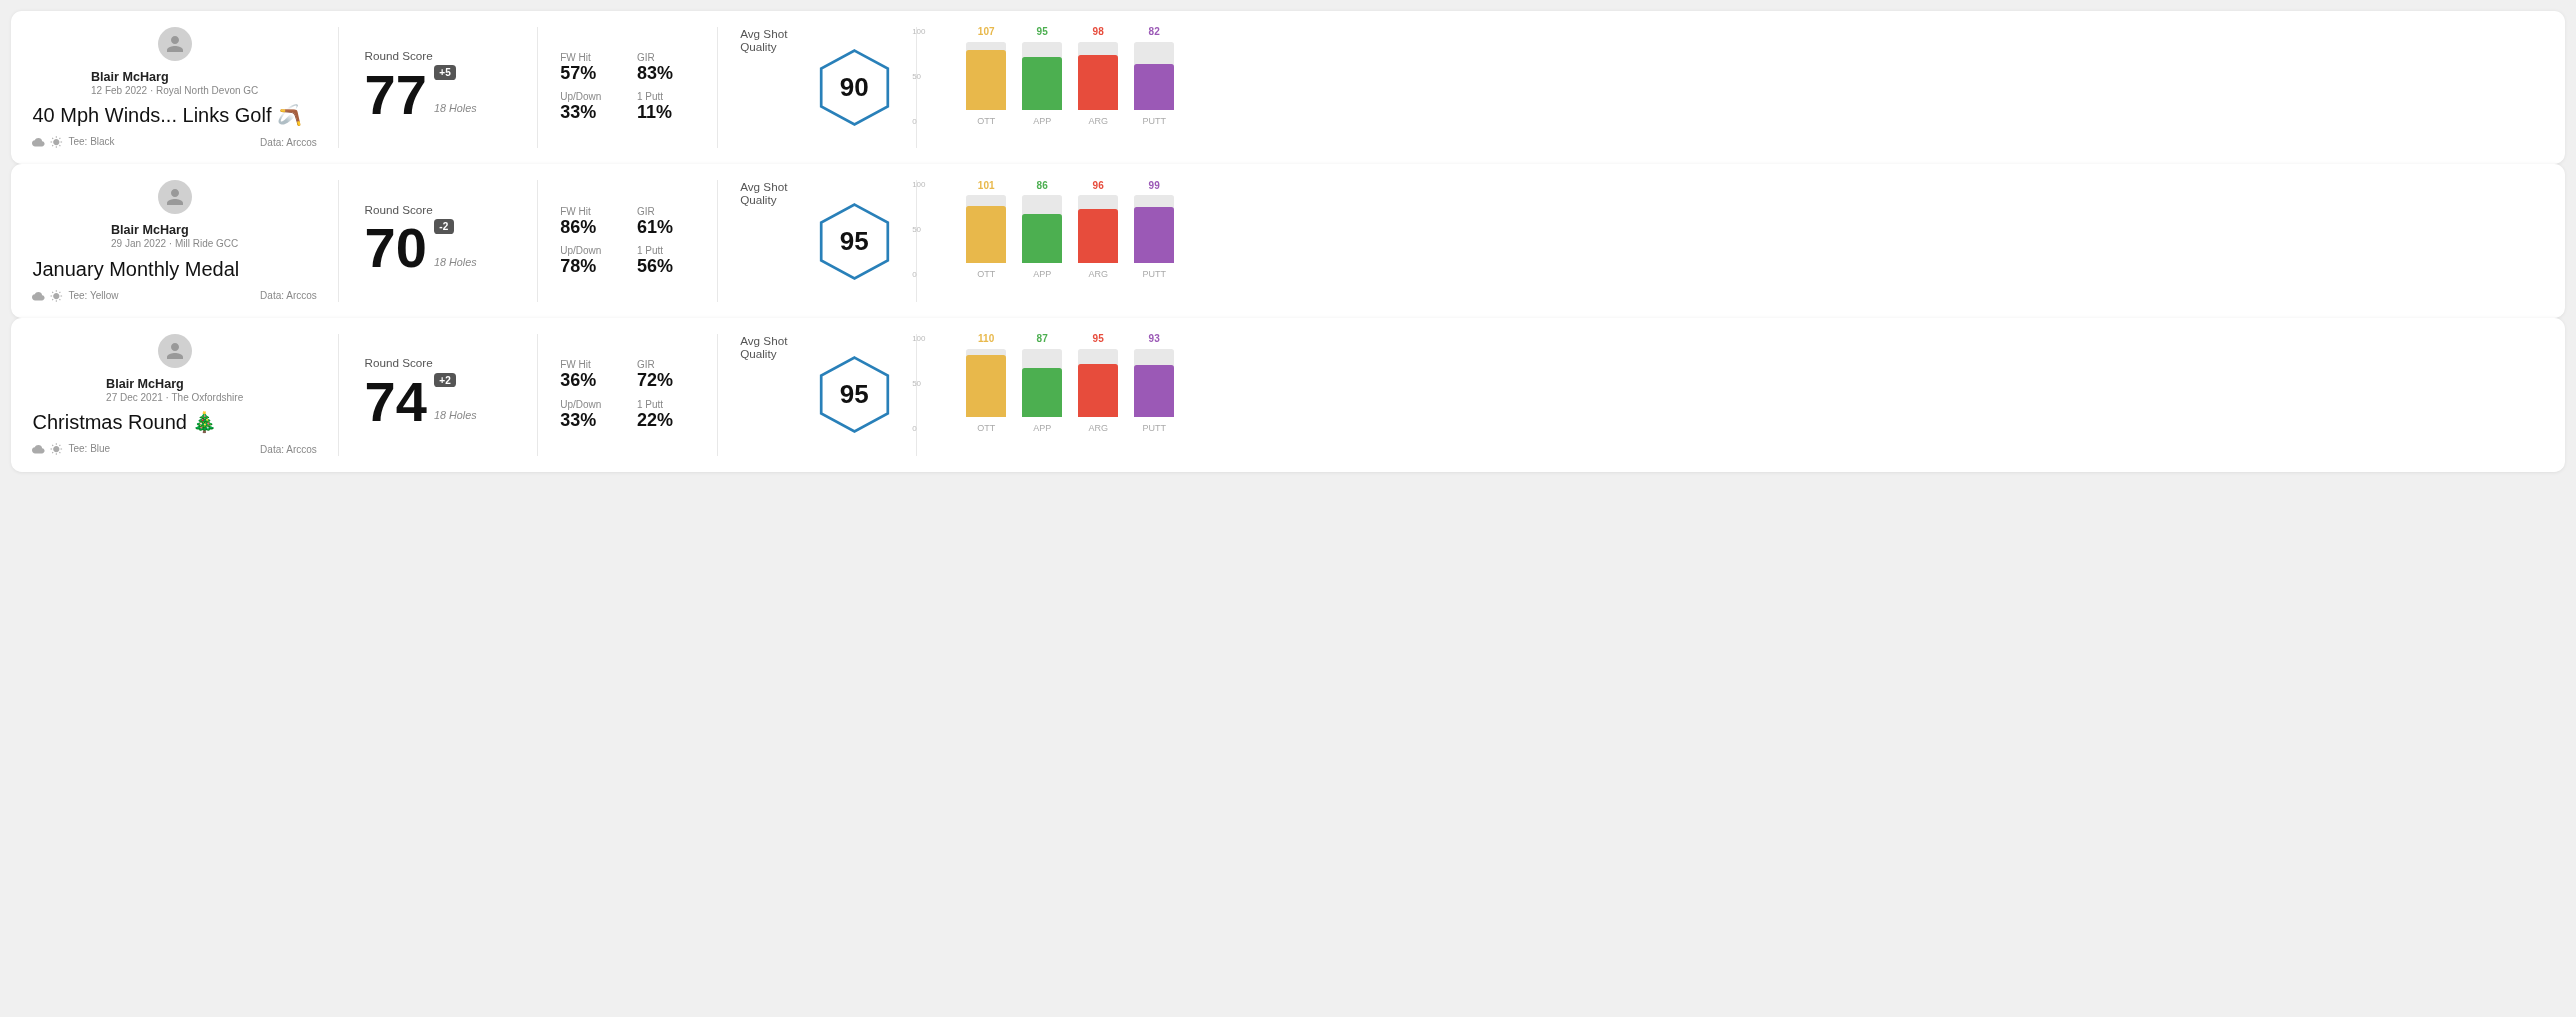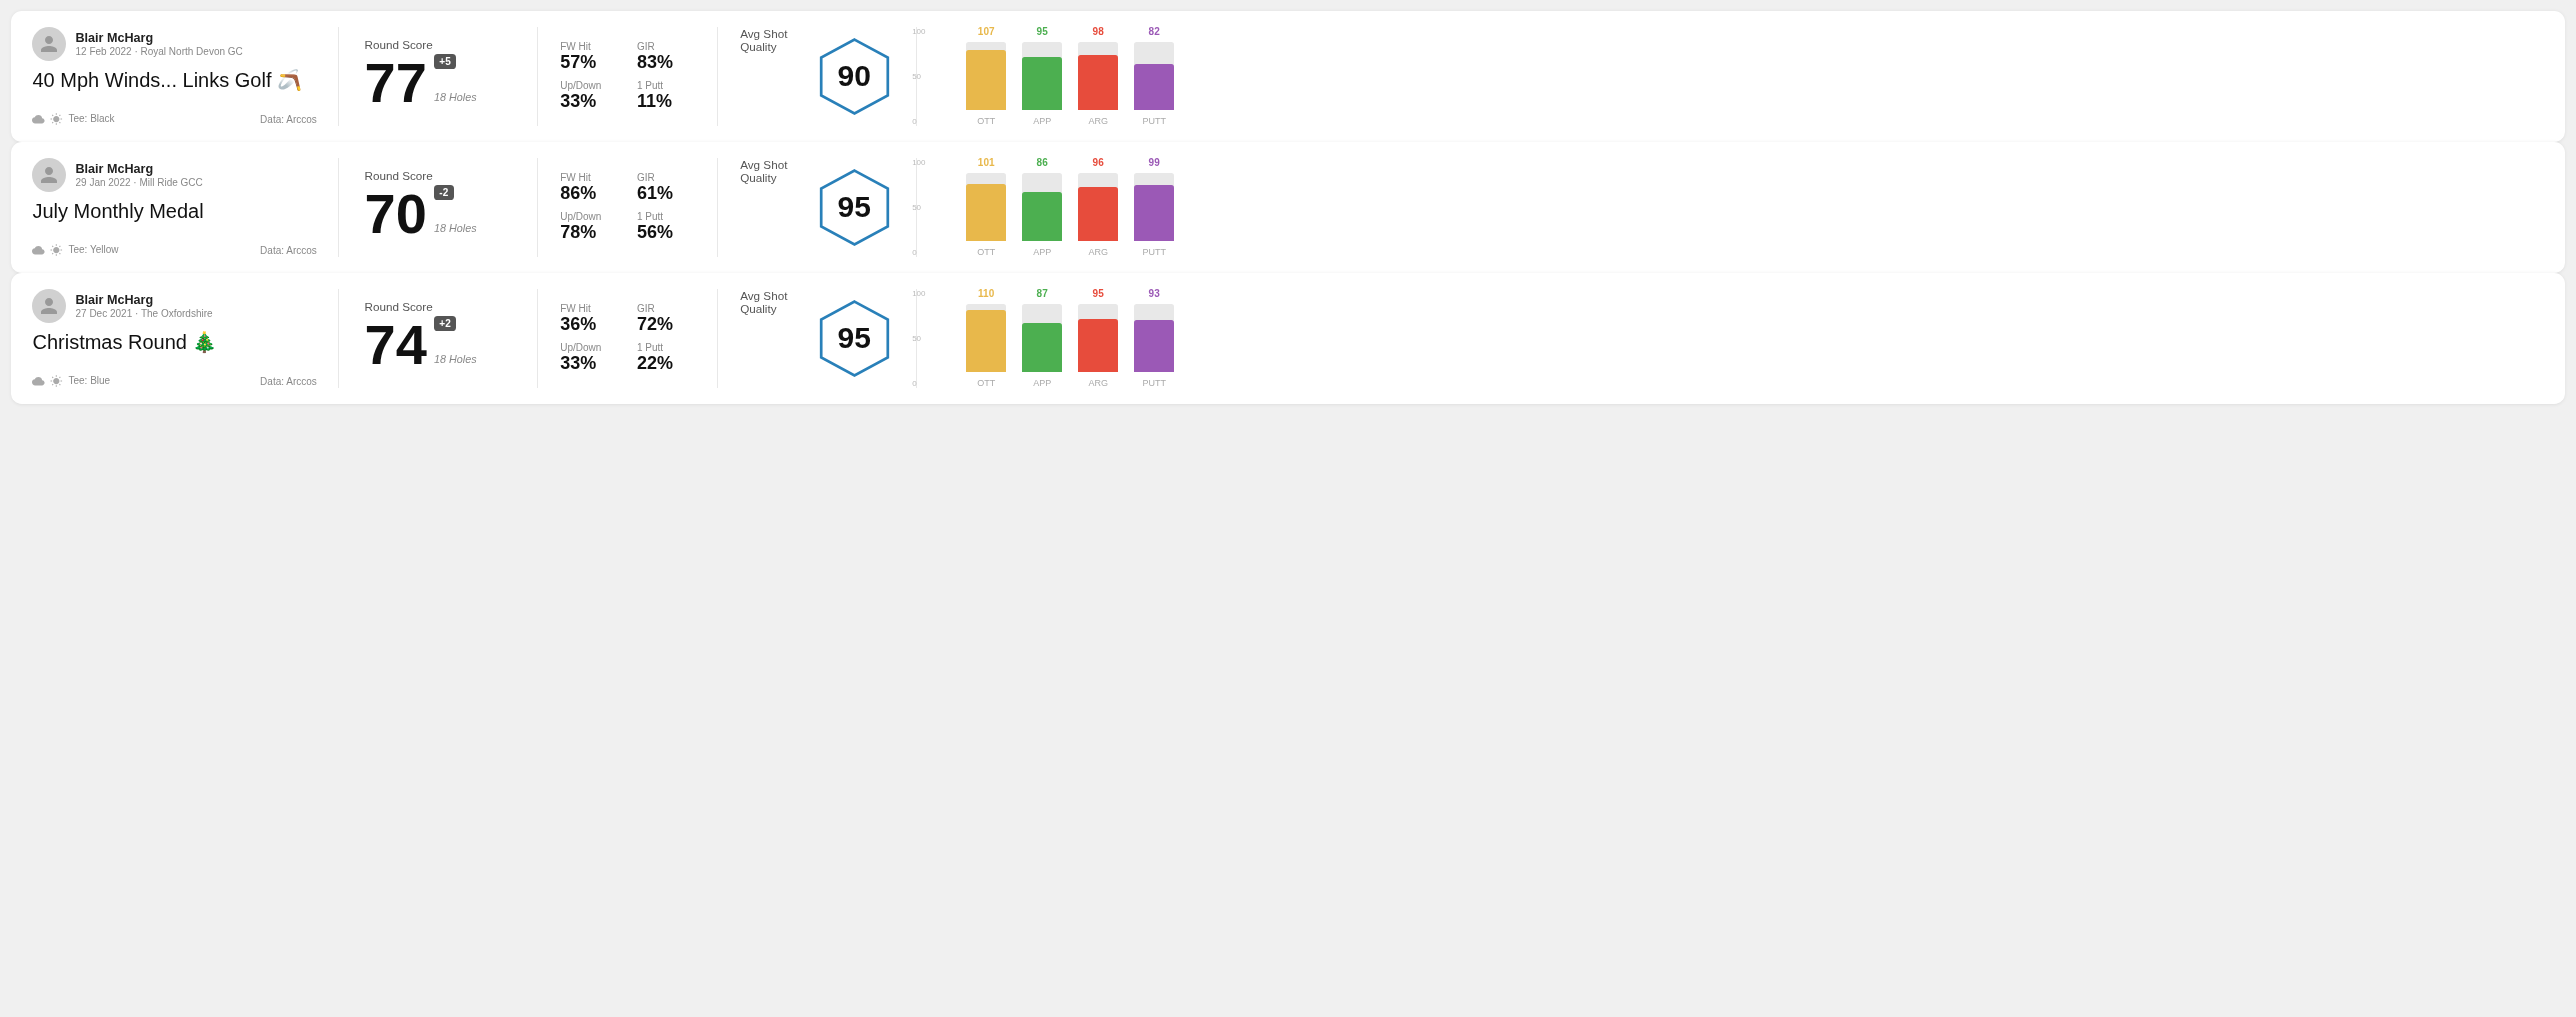--- a/index.html
+++ b/index.html
@@ -27,20 +27,21 @@
       flex-direction: column;
       justify-content: space-between;
       padding-right: 21.7px;
       border-right: 0.9px solid #e8e8e8;
     }
     .user-row {
       display: flex;
       align-items: center;
       gap: 9px;
       margin-bottom: 5.4px;
+      flex-direction: column;
     }
     .avatar {
       width: 34px;
       height: 34px;
       border-radius: 50%;
       background: #d0d0d0;
       display: flex;
       align-items: center;
       justify-content: center;
       flex-shrink: 0;
@@ -167,21 +168,21 @@
       display: flex;
       align-items: center;
       justify-content: center;
     }
     .hexagon svg {
       position: absolute;
       top: 0; left: 0;
       width: 100%; height: 100%;
     }
     .hexagon-value {
-      font-size: 30px;
+      font-size: 26px;
       font-weight: 800;
       color: #111;
       position: relative;
       z-index: 1;
       text-align: center;
     }
     .chart-section {
       flex: 1;
       padding: 0 14.4px 0 21.7px;
       display: flex;
@@ -380,21 +381,21 @@
           <div class="avatar">
             <svg viewBox="0 0 24 24" xmlns="http://www.w3.org/2000/svg">
               <path d="M12 12c2.7 0 4.8-2.1 4.8-4.8S14.7 2.4 12 2.4 7.2 4.5 7.2 7.2 9.3 12 12 12zm0 2.4c-3.2 0-9.6 1.6-9.6 4.8v2.4h19.2v-2.4c0-3.2-6.4-4.8-9.6-4.8z"></path>
             </svg>
           </div>
           <div class="user-info">
             <div class="user-name">Blair McHarg</div>
             <div class="user-date">29 Jan 2022 · Mill Ride GCC</div>
           </div>
         </div>
-        <div class="round-title">July Monthly Medal</div>
+        <div class="round-title">January Monthly Medal</div>
       </div>
       <div class="footer-row">
         <div class="tee-row">
           <svg viewBox="0 0 24 24" xmlns="http://www.w3.org/2000/svg">
             <path d="M19.35 10.04A7.49 7.49 0 0 0 12 4C9.11 4 6.6 5.64 5.35 8.04A5.994 5.994 0 0 0 0 14c0 3.31 2.69 6 6 6h13c2.76 0 5-2.24 5-5 0-2.64-2.05-4.78-4.65-4.96z"></path>
           </svg>
           <svg viewBox="0 0 24 24" xmlns="http://www.w3.org/2000/svg">
             <path d="M6.76 4.84l-1.8-1.79-1.41 1.41 1.79 1.79 1.42-1.41zM4 10.5H1v2h3v-2zm9-9.95h-2V3.5h2V.55zm7.45 3.91l-1.41-1.41-1.79 1.79 1.41 1.41 1.79-1.79zm-3.21 13.7l1.79 1.8 1.41-1.41-1.8-1.79-1.4 1.4zM20 10.5v2h3v-2h-3zm-8-5c-3.31 0-6 2.69-6 6s2.69 6 6 6 6-2.69 6-6-2.69-6-6-6zm-1 16.95h2V19.5h-2v2.95zm-7.45-3.91l1.41 1.41 1.79-1.8-1.41-1.41-1.79 1.8z"></path>
           </svg>
           <span>Tee: Yellow</span>

